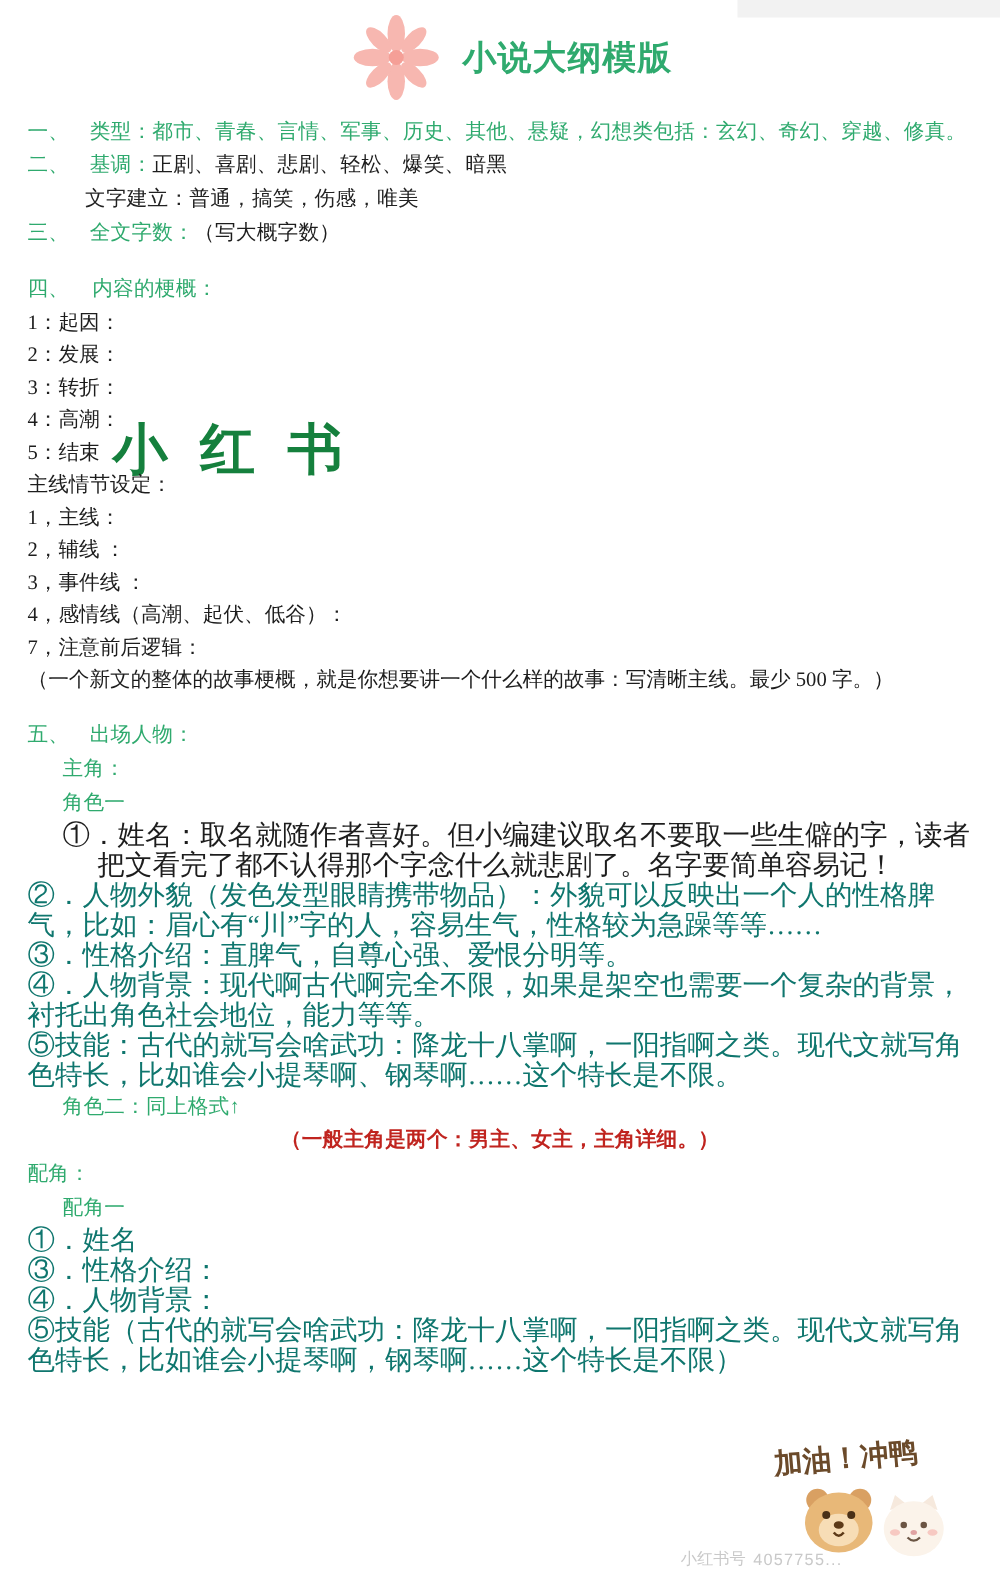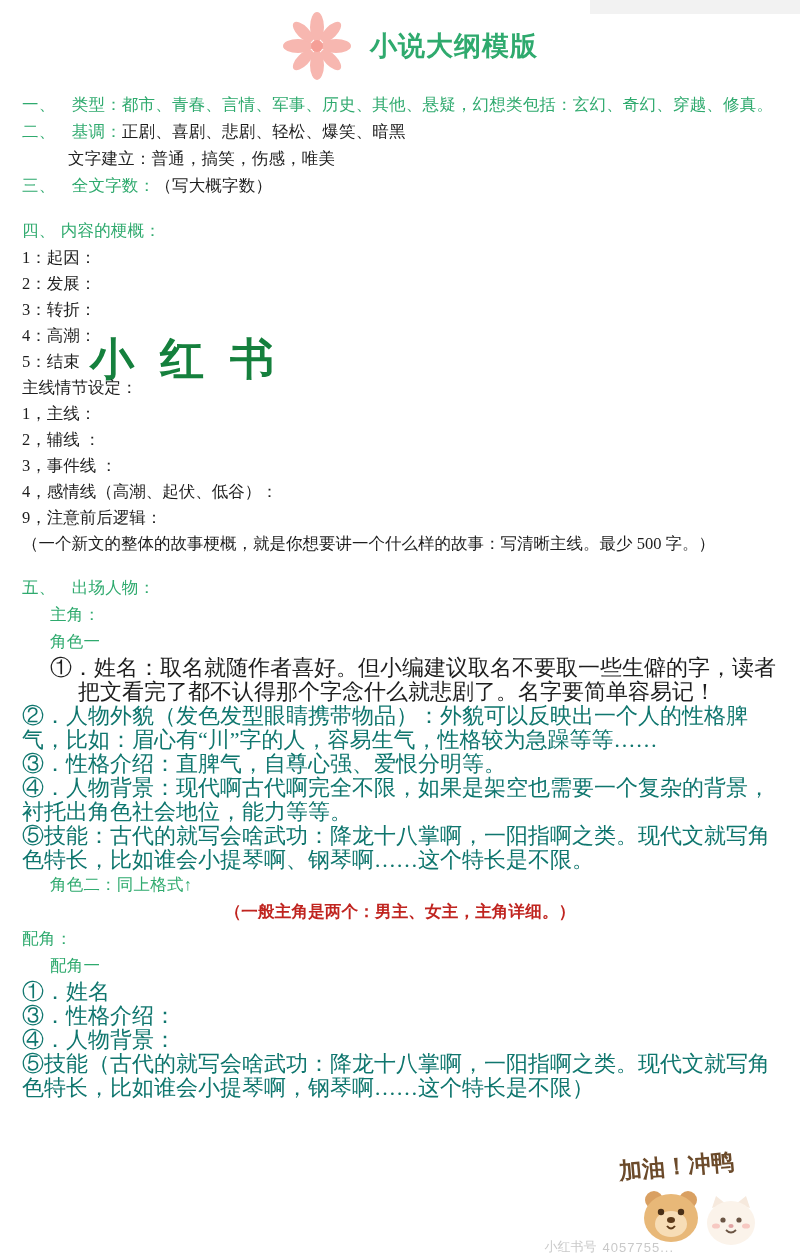--- a/index.html
+++ b/index.html
@@ -185,33 +185,33 @@
 
   <div class="line">
     <span class="green">三、</span>
     <span class="green" style="margin-left:12px">全文字数：</span><span class="dark">（写大概字数）</span>
   </div>
 
   <div class="spacer-md"></div>
 
   <div class="line">
     <span class="green">四、</span>
-    <span class="green" style="margin-left:1px">内容的梗概：</span>
+    <span class="green" style="margin-left:14px">内容的梗概：</span>
   </div>
   <div class="num-line dark">1：起因：</div>
   <div class="num-line dark">2：发展：</div>
   <div class="num-line dark">3：转折：</div>
   <div class="num-line dark">4：高潮：</div>
   <div class="num-line dark">5：结束</div>
   <div class="num-line dark">主线情节设定：</div>
   <div class="num-line dark">1，主线：</div>
   <div class="num-line dark">2，辅线 ：</div>
   <div class="num-line dark">3，事件线 ：</div>
   <div class="num-line dark">4，感情线（高潮、起伏、低谷）：</div>
-  <div class="num-line dark">9，注意前后逻辑：</div>
+  <div class="num-line dark">7，注意前后逻辑：</div>
   <div class="num-line dark">（一个新文的整体的故事梗概，就是你想要讲一个什么样的故事：写清晰主线。最少 500 字。）</div>
 
   <div class="spacer-md"></div>
 
   <div class="line">
     <span class="green">五、</span>
     <span class="green" style="margin-left:12px">出场人物：</span>
   </div>
   <div class="line indent3 green">主角：</div>
   <div class="line indent3 green">角色一</div>

